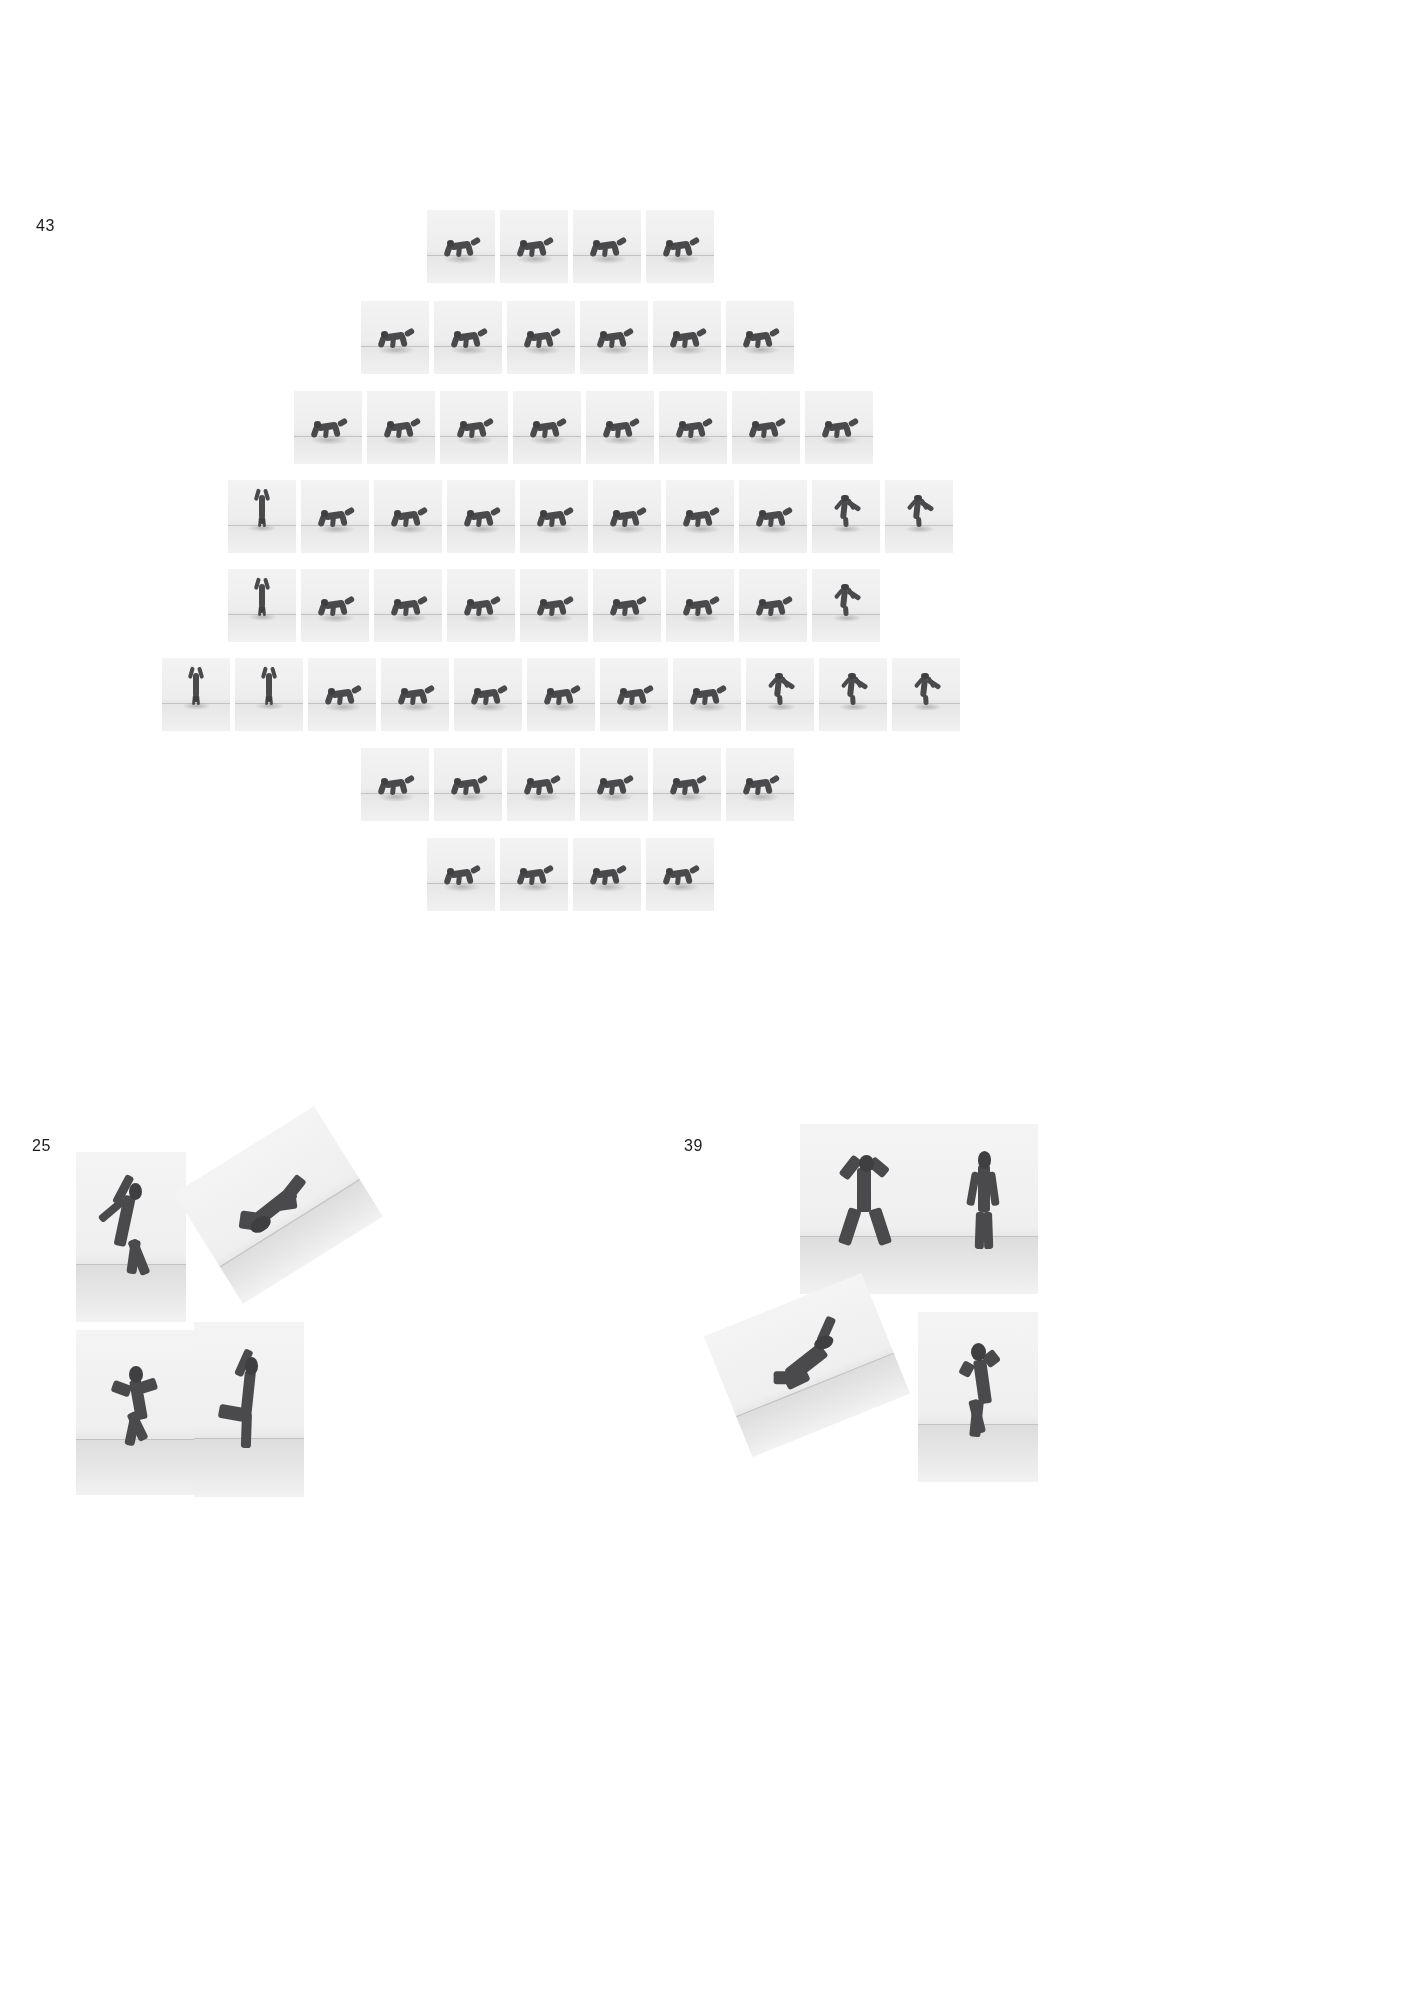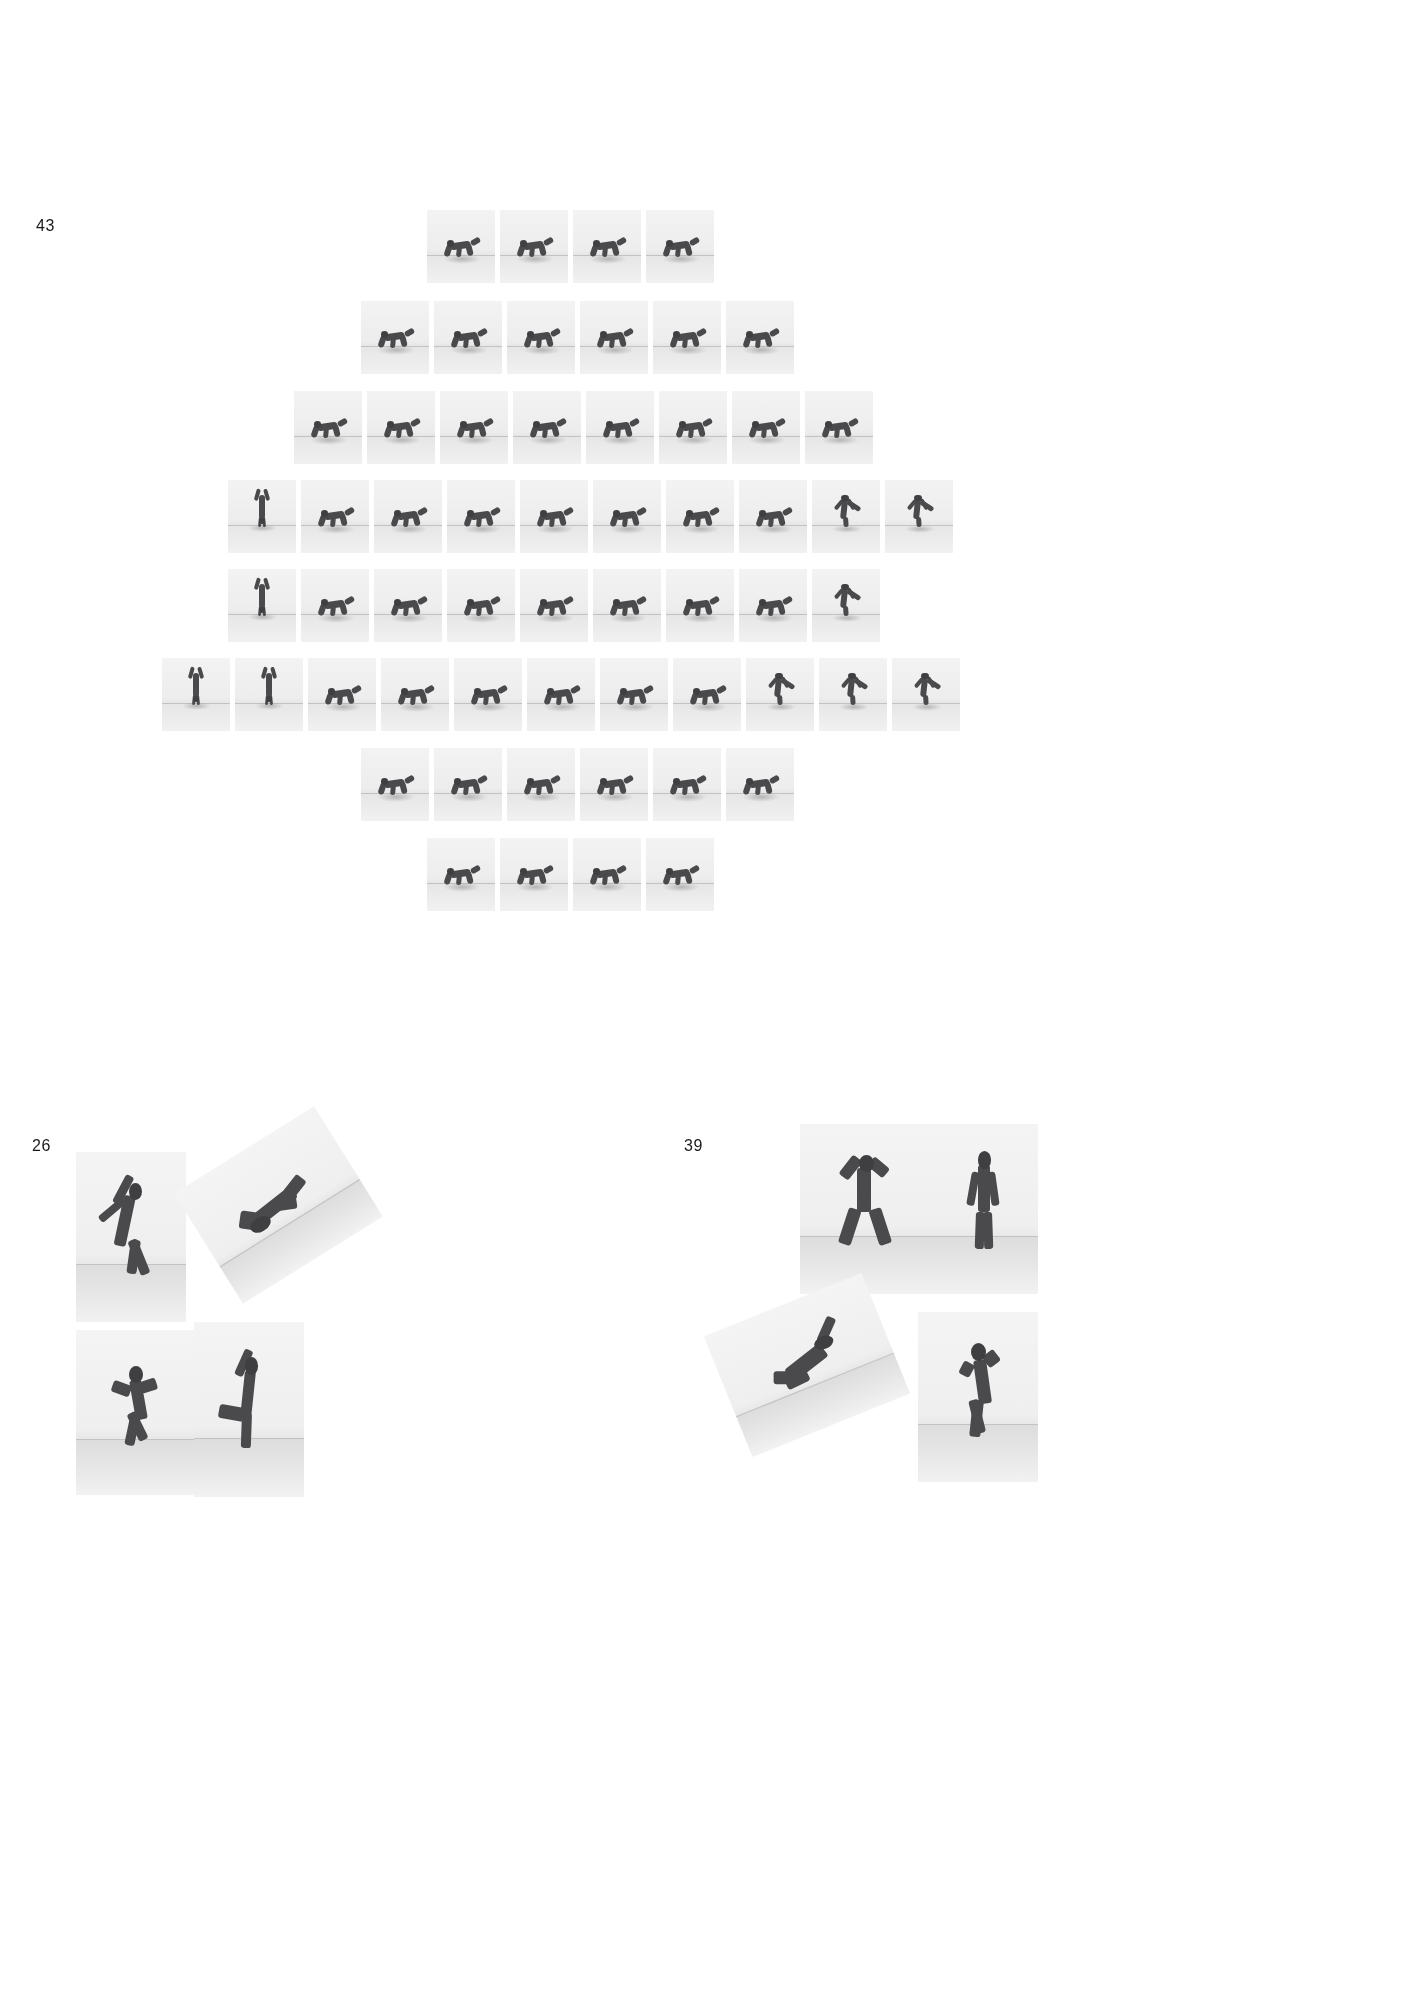--- a/index.html
+++ b/index.html
@@ -787,21 +787,21 @@
             <div class="limb" style="left: 56%; top: 47%; width: 9%; height: 16%; transform: rotate(-14deg); transform-origin: 50% 0%;"></div>
             <div class="limb" style="left: 44%; top: 50%; width: 8%; height: 14%; transform: rotate(6deg); transform-origin: 50% 0%;"></div>
             <div class="limb" style="left: 62%; top: 40%; width: 14%; height: 8%; transform: rotate(-30deg); transform-origin: 50% 0%;"></div>
             <div class="head" style="left: 29%; top: 41%; width: 11%; height: 9.35%;"></div>
           </div>
         </div>
       </div>
   </div>
 
   <div>
-    <div class="fig-number" style="left:32px; top:1138px;">26</div>
+    <div class="fig-number" style="left:32px; top:1138px;">25</div>
     <div id="cluster-44">
         <div class="photo" style="left: 76px; top: 1152px; width: 110px; height: 170px;">
           <div class="floor"></div>
           <div class="refl"></div>
           <div class="dancer">
             <div class="limb" style="left: 44%; top: 26%; width: 11%; height: 30%; transform: rotate(12deg); transform-origin: 50% 0%;"></div>
             <div class="limb" style="left: 45%; top: 14%; width: 8%; height: 18%; transform: rotate(28deg); transform-origin: 50% 0%;"></div>
             <div class="limb" style="left: 40%; top: 28%; width: 7%; height: 18%; transform: rotate(50deg); transform-origin: 50% 0%;"></div>
             <div class="limb" style="left: 46%; top: 52%; width: 9%; height: 22%; transform: rotate(-22deg); transform-origin: 50% 0%;"></div>
             <div class="limb" style="left: 50%; top: 52%; width: 9%; height: 20%; transform: rotate(8deg); transform-origin: 50% 0%;"></div>

